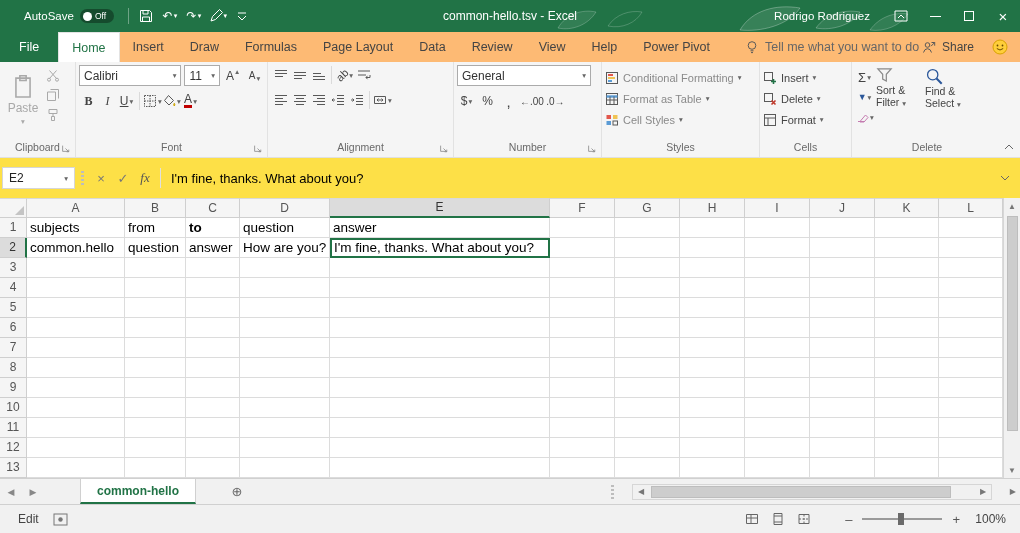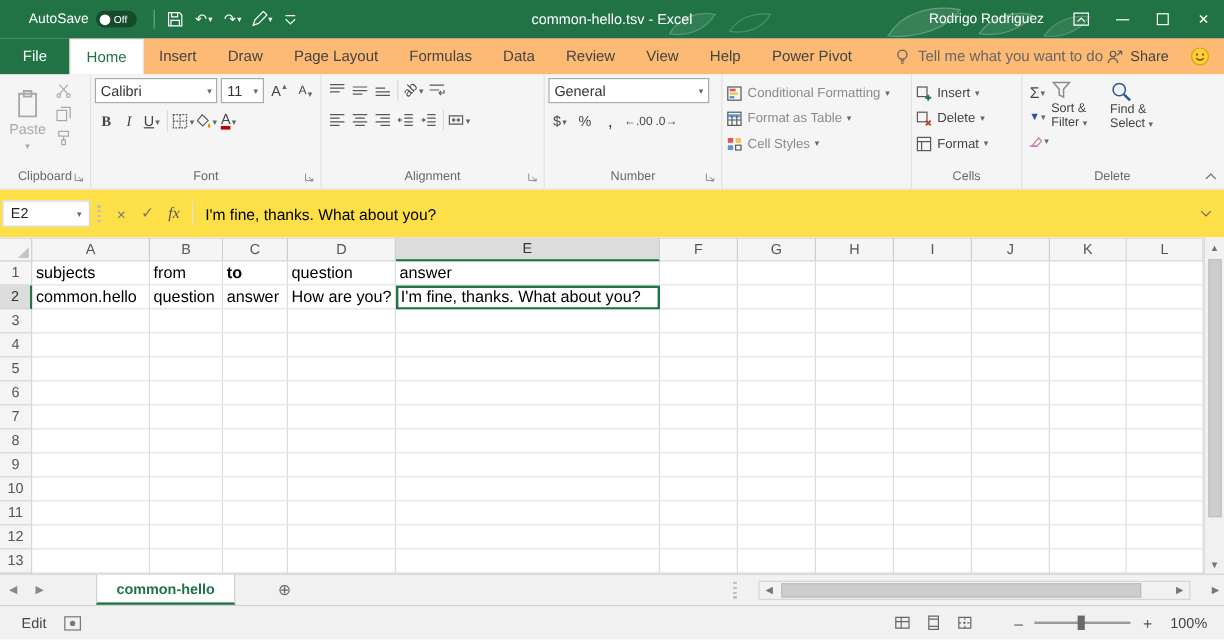--- a/index.html
+++ b/index.html
@@ -186,22 +186,22 @@
           <span class="close-g">×</span>
         </div>
     </div>
   </div>
 
   <div class="tr">
     <div class="rtab file">File</div>
     <div class="rtab active">Home</div>
     <div class="rtab">Insert</div>
     <div class="rtab">Draw</div>
+    <div class="rtab">Formulas</div>
     <div class="rtab">Page Layout</div>
-    <div class="rtab">Formulas</div>
     <div class="rtab">Data</div>
     <div class="rtab">Review</div>
     <div class="rtab">View</div>
     <div class="rtab">Help</div>
     <div class="rtab">Power Pivot</div>
     <div class="tellme">
       <svg class="mi" viewBox="0 0 14 14">
           <circle cx="7" cy="5.5" r="3.8"></circle>
           <path d="M5.5 10.8h3 M6 12.6h2"></path>
         </svg>
@@ -448,20 +448,21 @@
           <svg class="mi" viewBox="0 0 14 14">
               <rect x="1.5" y="2" width="4.5" height="4" style="fill:#e2574c;stroke:none"></rect>
               <rect x="8" y="2" width="4.5" height="4" style="fill:#f0c354;stroke:none"></rect>
               <rect x="1.5" y="8" width="4.5" height="4" style="fill:#5b9bd5;stroke:none"></rect>
               <rect x="8" y="8" width="4.5" height="4"></rect>
             </svg>
           <span>Cell Styles</span>
             <span class="ar">▾</span>
         </div>
       </div>
+      <div class="rg-label"><span>Styles</span></div>
     </div>
 
     <div class="rgroup" style="width:92px">
       <div class="rg-body col" style="gap:2px;padding-top:3px">
         <div class="stack-item dark">
           <svg class="mi" viewBox="0 0 14 14">
               <rect x="1.5" y="1.5" width="8" height="8"></rect>
               <path d="M10.5 8v5 M8 10.5h5" style="stroke:#217346;stroke-width:1.6"></path>
             </svg>
           <span>Insert</span>

